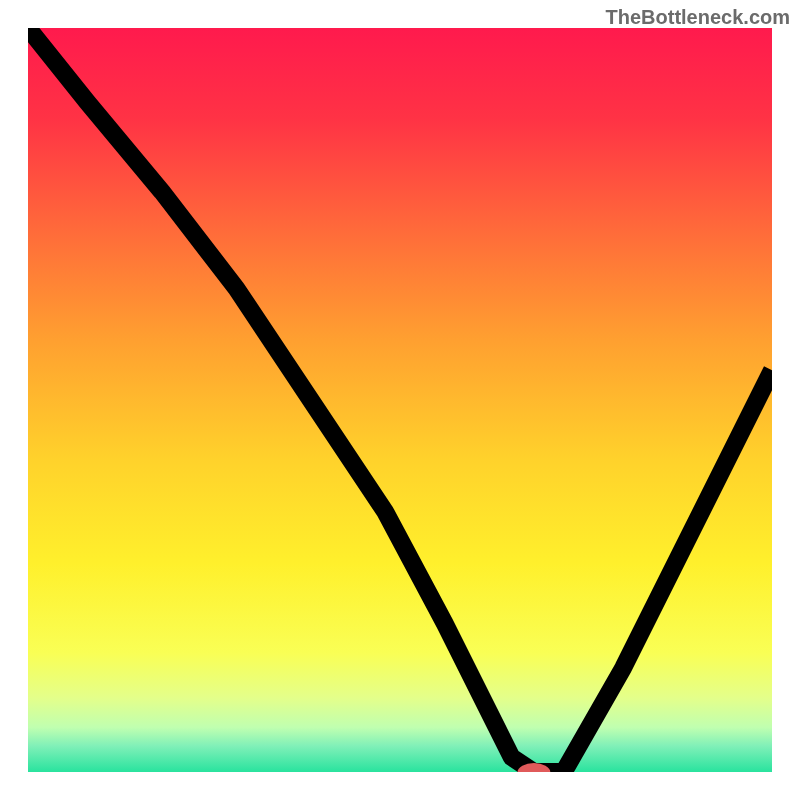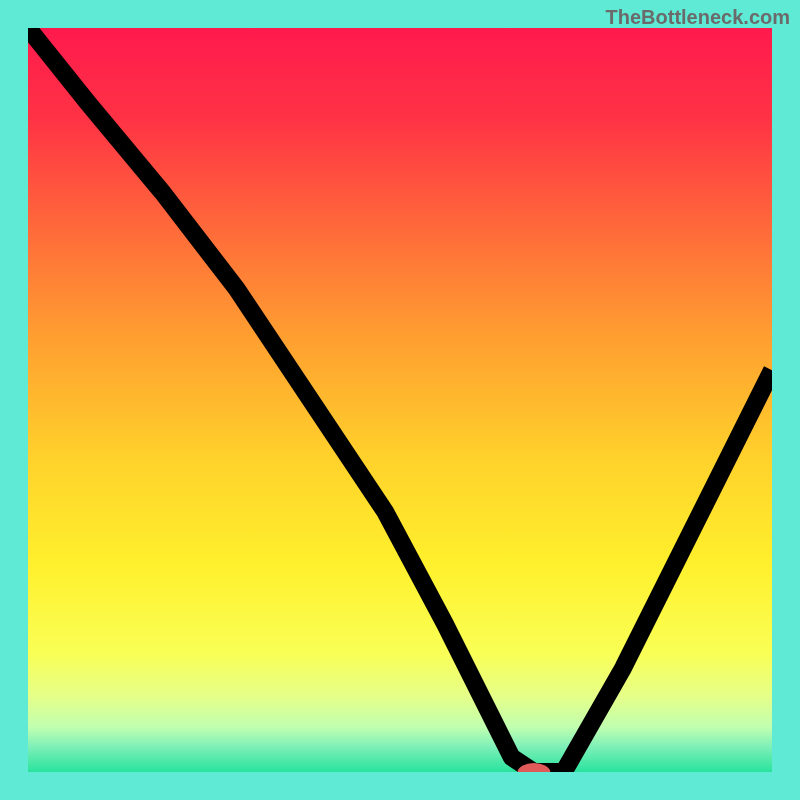--- a/index.html
+++ b/index.html
@@ -7,21 +7,21 @@
     padding: 0;
     width: 800px;
     height: 800px;
     background: #000000;
     overflow: hidden;
   }
   .container {
     position: relative;
     width: 800px;
     height: 800px;
-    background: #5eead4;
+    background: #ffffff;
   }
   .watermark {
     position: absolute;
     top: 6px;
     right: 10px;
     color: #6b6b6b;
     font-family: Arial, Helvetica, sans-serif;
     font-size: 20px;
     font-weight: 600;
     z-index: 10;

